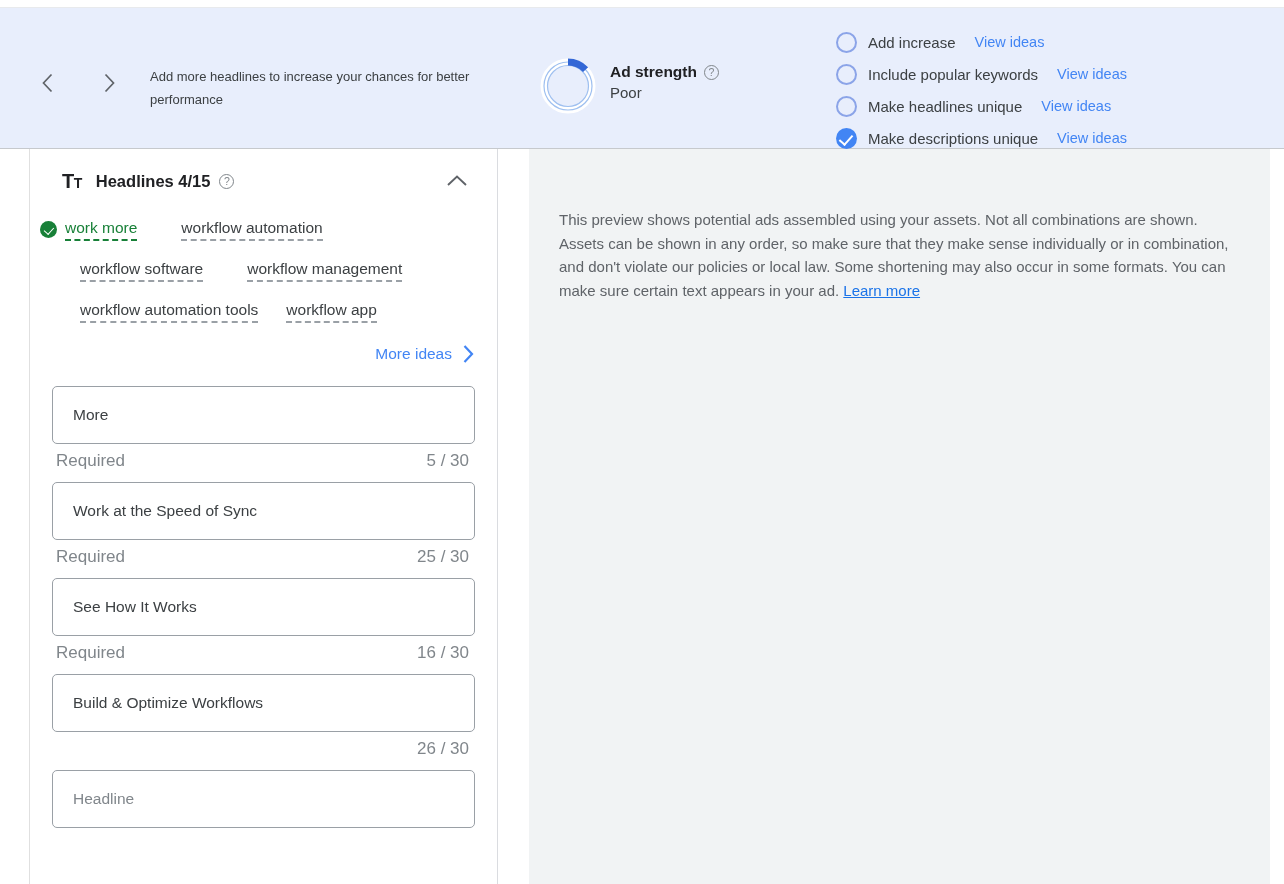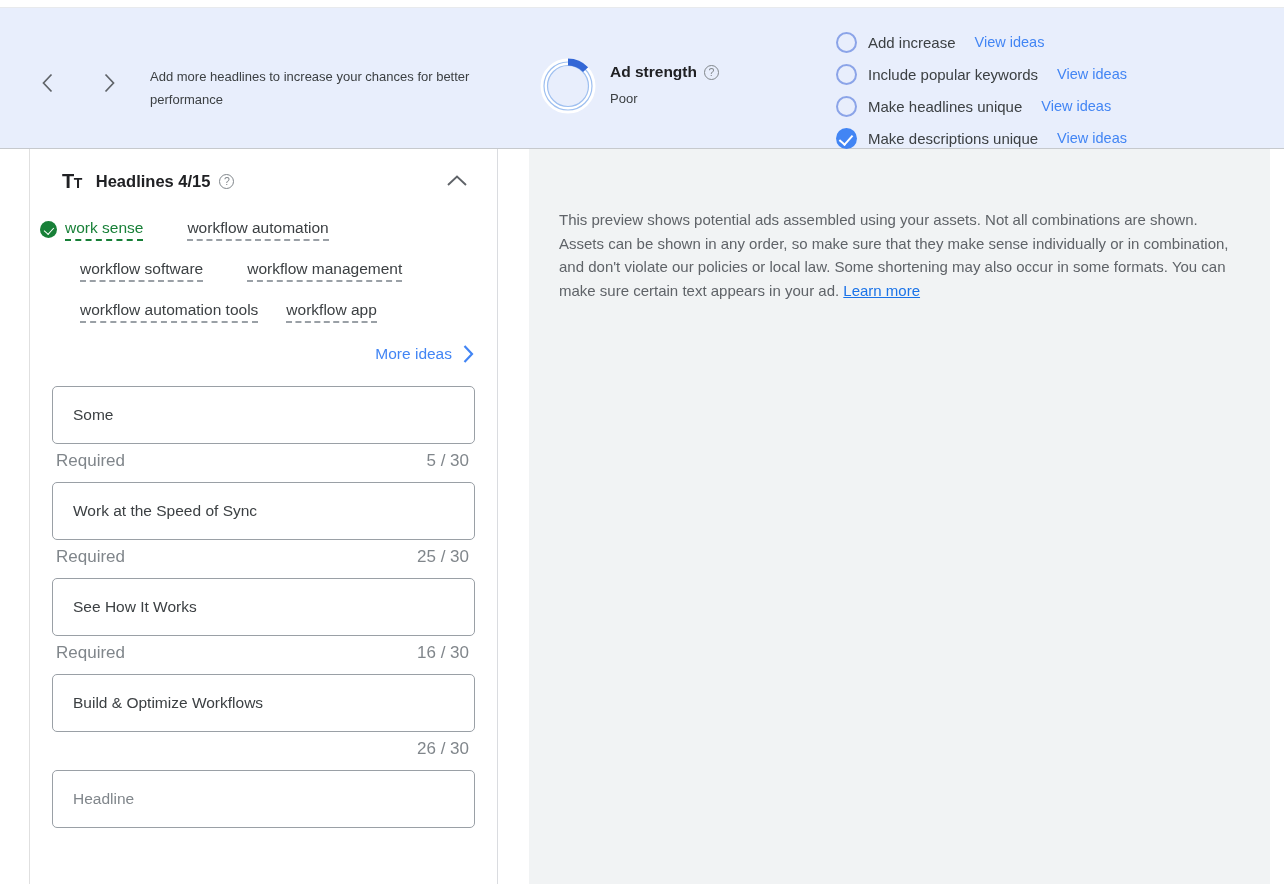--- a/index.html
+++ b/index.html
@@ -64,23 +64,23 @@
   }
   #strength-ring svg { display: block; }
   #strength-text { padding-top: 5px; }
   #strength-label {
     font-size: 15.5px;
     font-weight: bold;
     color: #202124;
     display: flex; align-items: center; gap: 7px;
   }
   #strength-value {
-    font-size: 13px;
+    font-size: 15px;
     color: #3c4043;
-    margin-top: 10px;
+    margin-top: 3px;
   }
   .help-icon {
     width: 15px; height: 15px;
     border: 1.4px solid #80868b;
     border-radius: 50%;
     display: inline-flex;
     align-items: center; justify-content: center;
     font-size: 10.5px;
     font-weight: normal;
     color: #80868b;
@@ -397,21 +397,21 @@
         <svg width="24" height="16" viewBox="0 0 24 16" aria-hidden="true">
           <path d="M3 12 L12 3.5 L21 12" fill="none" stroke="currentColor" stroke-width="1.9"></path>
         </svg>
       </span>
     </div>
 
 
     <div id="keywords">
       <div class="kw-line">
         <span class="kw-check"></span>
-        <span class="kw matched">work sense</span>
+        <span class="kw matched">work more</span>
         <span class="kw-gap"></span>
         <span class="kw">workflow automation</span>
       </div>
       <div class="kw-line">
         <span class="kw">workflow software</span>
         <span class="kw-gap"></span>
         <span class="kw">workflow management</span>
       </div>
       <div class="kw-line">
         <span class="kw">workflow automation tools</span>
@@ -425,21 +425,21 @@
         <span>More ideas</span>
         <svg width="14" height="20" viewBox="0 0 14 20" aria-hidden="true">
           <path d="M3.5 2 L11 10 L3.5 18" fill="none" stroke="currentColor" stroke-width="2.2"></path>
         </svg>
       </span>
     </div>
 
     <div id="headline-fields">
 
       <div class="field-block">
-        <div class="field-input" placeholder="Headline">Some</div>
+        <div class="field-input" placeholder="Headline">More</div>
         <div class="field-meta">
           <span>Required</span>
           <span class="counter">5 / 30</span>
         </div>
       </div>
 
       <div class="field-block">
         <div class="field-input" placeholder="Headline">Work at the Speed of Sync</div>
         <div class="field-meta">
           <span>Required</span>

